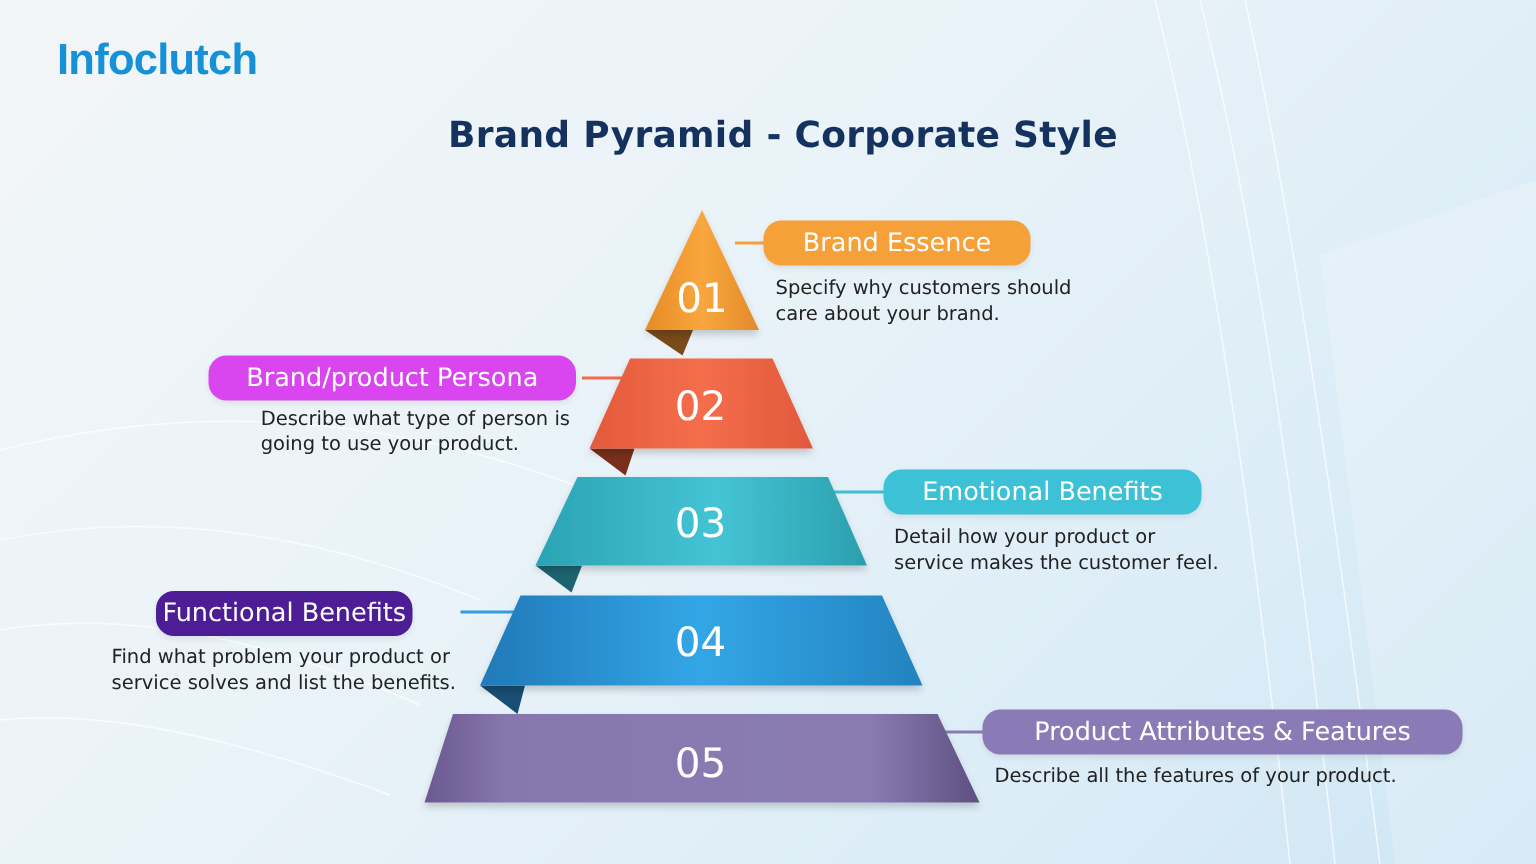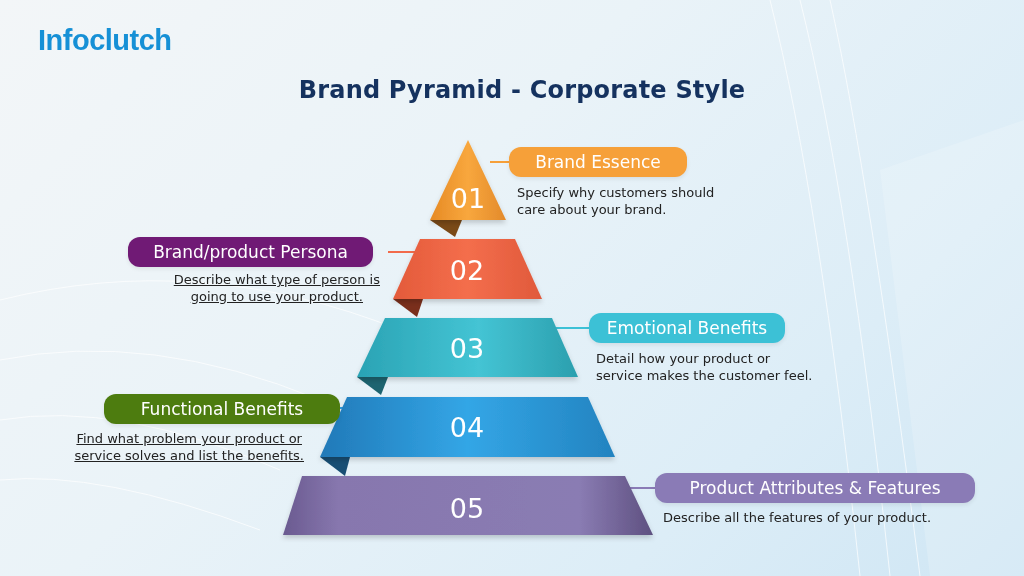--- a/index.html
+++ b/index.html
@@ -28,21 +28,21 @@
   .pill {
     position: absolute; height: 30px; border-radius: 12px;
     color: #ffffff; font-size: 17px; line-height: 30px; text-align: center;
     font-family: "DejaVu Sans", sans-serif; white-space: nowrap;
     box-shadow: 0 2px 4px rgba(0,0,0,0.08);
   }
   .desc {
     position: absolute; font-size: 13px; line-height: 17px; color: #222;
     font-family: "DejaVu Sans", sans-serif; white-space: nowrap;
   }
-  .desc.right { text-align: center; text-decoration: underline; }
+  .desc.right { text-align: left; }
 </style>
 </head>
 <body>
 
 <svg class="bg-lines" viewBox="0 0 1024 576">
   <g stroke="#ffffff" stroke-width="1" fill="none" opacity="0.7">
     <path d="M770 0 Q 820 200 860 576"></path>
     <path d="M800 0 Q 850 200 890 576"></path>
     <path d="M830 0 Q 870 180 920 576"></path>
     <path d="M0 300 Q 200 250 400 330"></path>
@@ -127,37 +127,37 @@
 </svg>
 
 <div class="pill" style="left:509px; top:147px; width:178px; background:#f6a039;">
   <span>Brand Essence</span>
 </div>
 <div class="desc" style="left:517px; top:184px;">
   <div>Specify why customers should</div>
   <div>care about your brand.</div>
 </div>
 
-<div class="pill" style="left:128px; top:237px; width:245px; background:#701a75;">
+<div class="pill" style="left:139px; top:237px; width:245px; background:#d946ef;">
   <span>Brand/product Persona</span>
 </div>
 <div class="desc right" style="right:644px; top:271px;">
   <div>Describe what type of person is</div>
   <div>going to use your product.</div>
 </div>
 
-<div class="pill" style="left:589px; top:313px; width:196px; background:#3cc1d6;">
+<div class="pill" style="left:589px; top:313px; width:212px; background:#3cc1d6;">
   <span>Emotional Benefits</span>
 </div>
 <div class="desc" style="left:596px; top:350px;">
   <div>Detail how your product or</div>
   <div>service makes the customer feel.</div>
 </div>
 
-<div class="pill" style="left:104px; top:394px; width:236px; background:#4d7c0f;">
+<div class="pill" style="left:104px; top:394px; width:171px; background:#4c1d95;">
   <span>Functional Benefits</span>
 </div>
 <div class="desc right" style="right:720px; top:430px;margin-left:23px;">
   <div>Find what problem your product or</div>
   <div>service solves and list the benefits.</div>
 </div>
 
 <div class="pill" style="left:655px; top:473px; width:320px; background:#8a7bb6;">
   <span>Product Attributes &amp; Features</span>
 </div>

